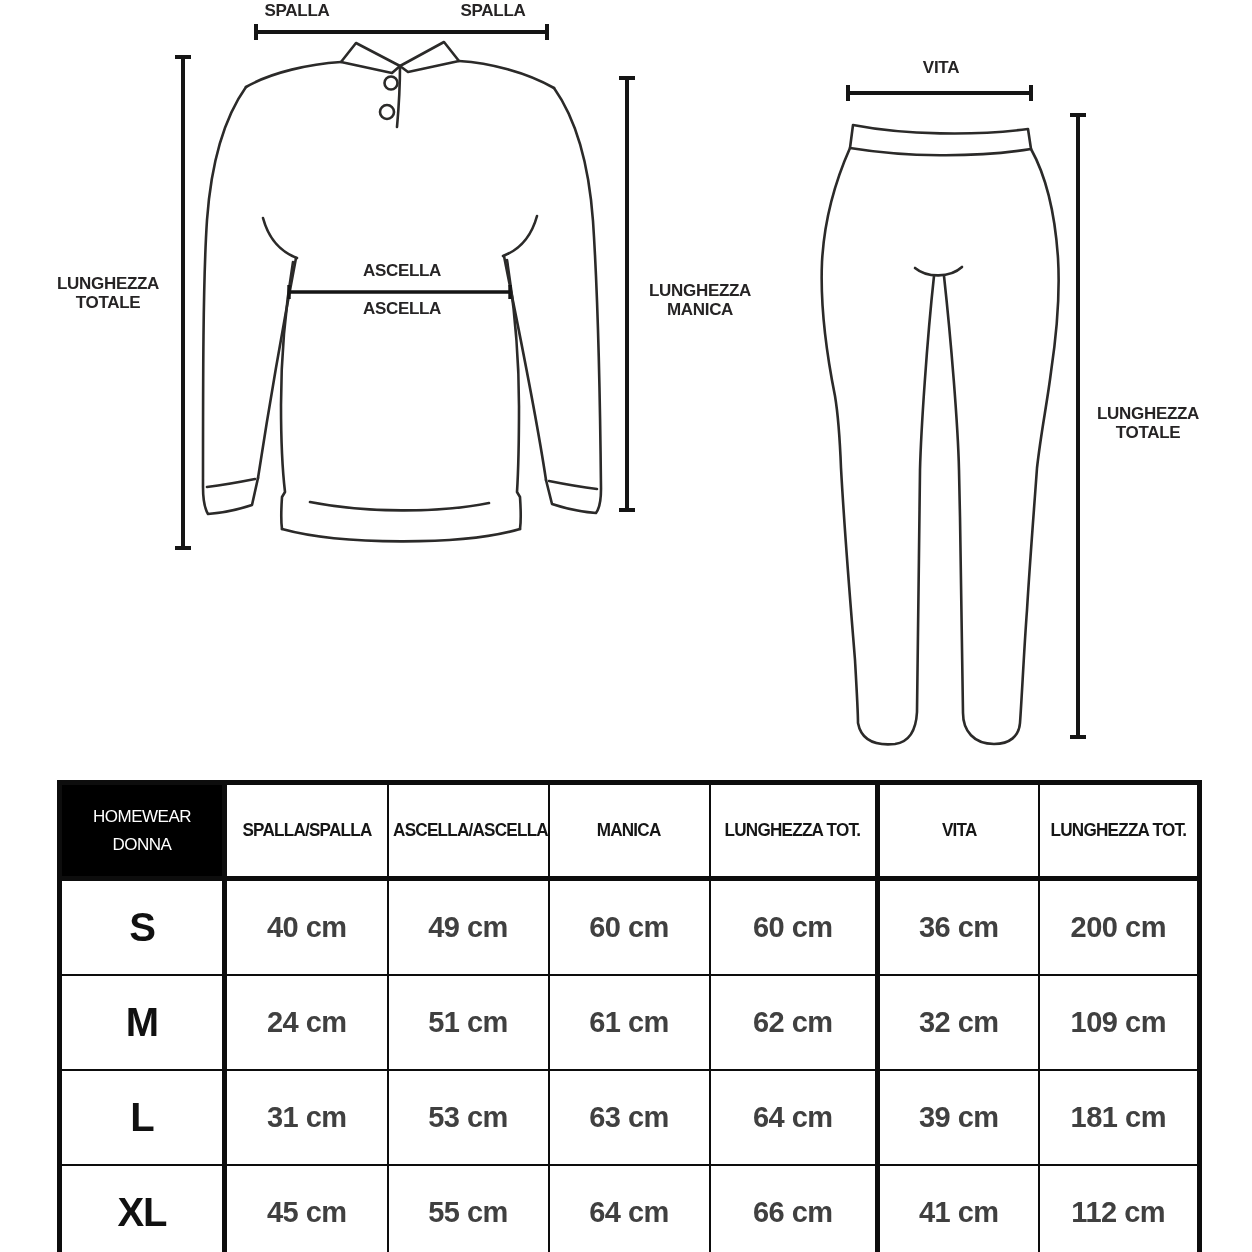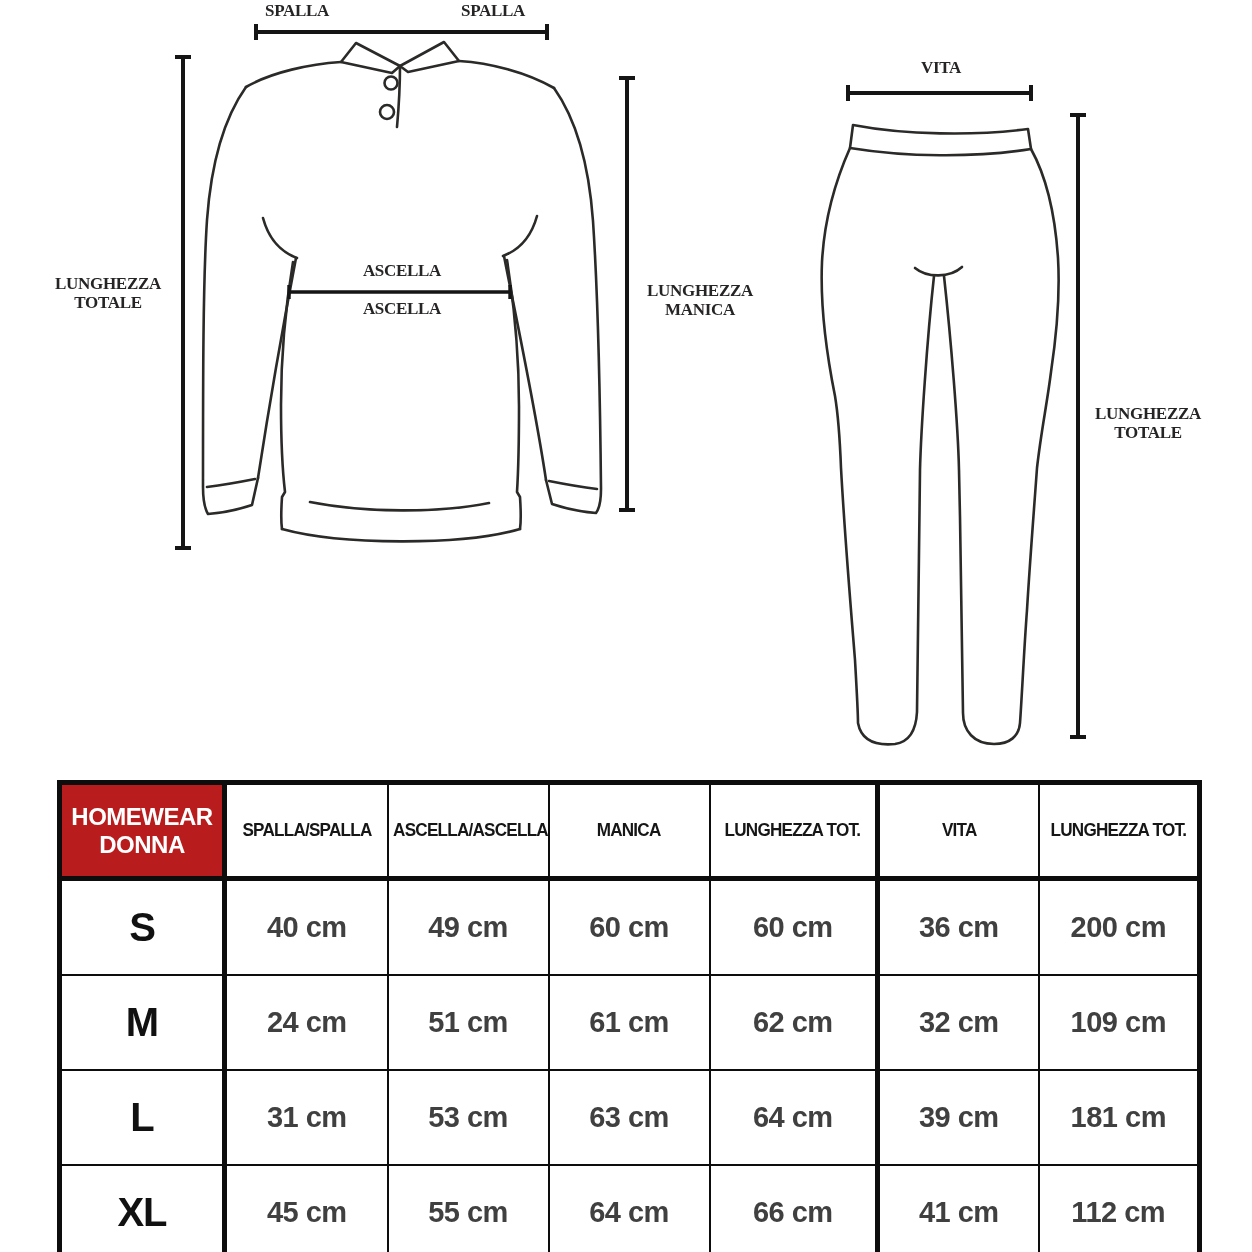--- a/index.html
+++ b/index.html
@@ -1,21 +1,21 @@
 <!DOCTYPE html>
 <html><head>
 <meta charset="utf-8">
 <style>
   html,body{margin:0;padding:0;}
   body{
     width:1252px;height:1252px;background:#ffffff;position:relative;
     font-family:"Liberation Sans","DejaVu Sans",sans-serif;
     -webkit-font-smoothing:antialiased;
   }
-  .diagram{position:absolute;left:0;top:0;width:1252px;height:780px;font-family:Liberation Serif, serif;}
+  .diagram{position:absolute;left:0;top:0;width:1252px;height:780px;}
   .artwork{position:absolute;left:0;top:0;}
   .lbl{
     position:absolute;text-align:center;color:#262425;
     font-weight:bold;font-size:17px;line-height:19px;
     letter-spacing:-0.3px;white-space:pre-line;
   }
   
   .size-table{
     position:absolute;left:57px;top:780px;width:1140px;
     border-collapse:collapse;table-layout:fixed;
@@ -25,21 +25,21 @@
     border:2px solid #0d0d0d;text-align:center;vertical-align:middle;
     padding:0;background:#ffffff;
   }
   .size-table .outer-t{border-top:5px solid #0d0d0d;}
   .size-table .outer-b{border-bottom:5px solid #0d0d0d;}
   .size-table .outer-l{border-left:5px solid #0d0d0d;}
   .size-table .outer-r{border-right:5px solid #0d0d0d;}
   .size-table .head-row th{border-bottom:5px solid #0d0d0d;height:91px;}
   .size-table .thick-r{border-right:5px solid #0d0d0d;}
   .size-table .corner{
-    background:#b91c1c;color:#ffffff;font-weight:bold;font-size:24px;
+    background:#000000;color:#ffffff;font-weight:normal;font-size:17px;
     line-height:28px;white-space:pre-line;letter-spacing:-0.5px;
   }
   .col-head-txt{
     display:inline-block;font-weight:bold;font-size:18px;
     letter-spacing:-0.8px;transform:scaleX(0.95);color:#161616;
   }
   .size-table .data-row td{height:93px;}
   .size-cell{font-weight:bold;font-size:40px;letter-spacing:-1px;color:#111;}
   .val-cell{font-weight:bold;font-size:29px;letter-spacing:-0.5px;color:#404040;}
   .ml{white-space:pre-line;}

